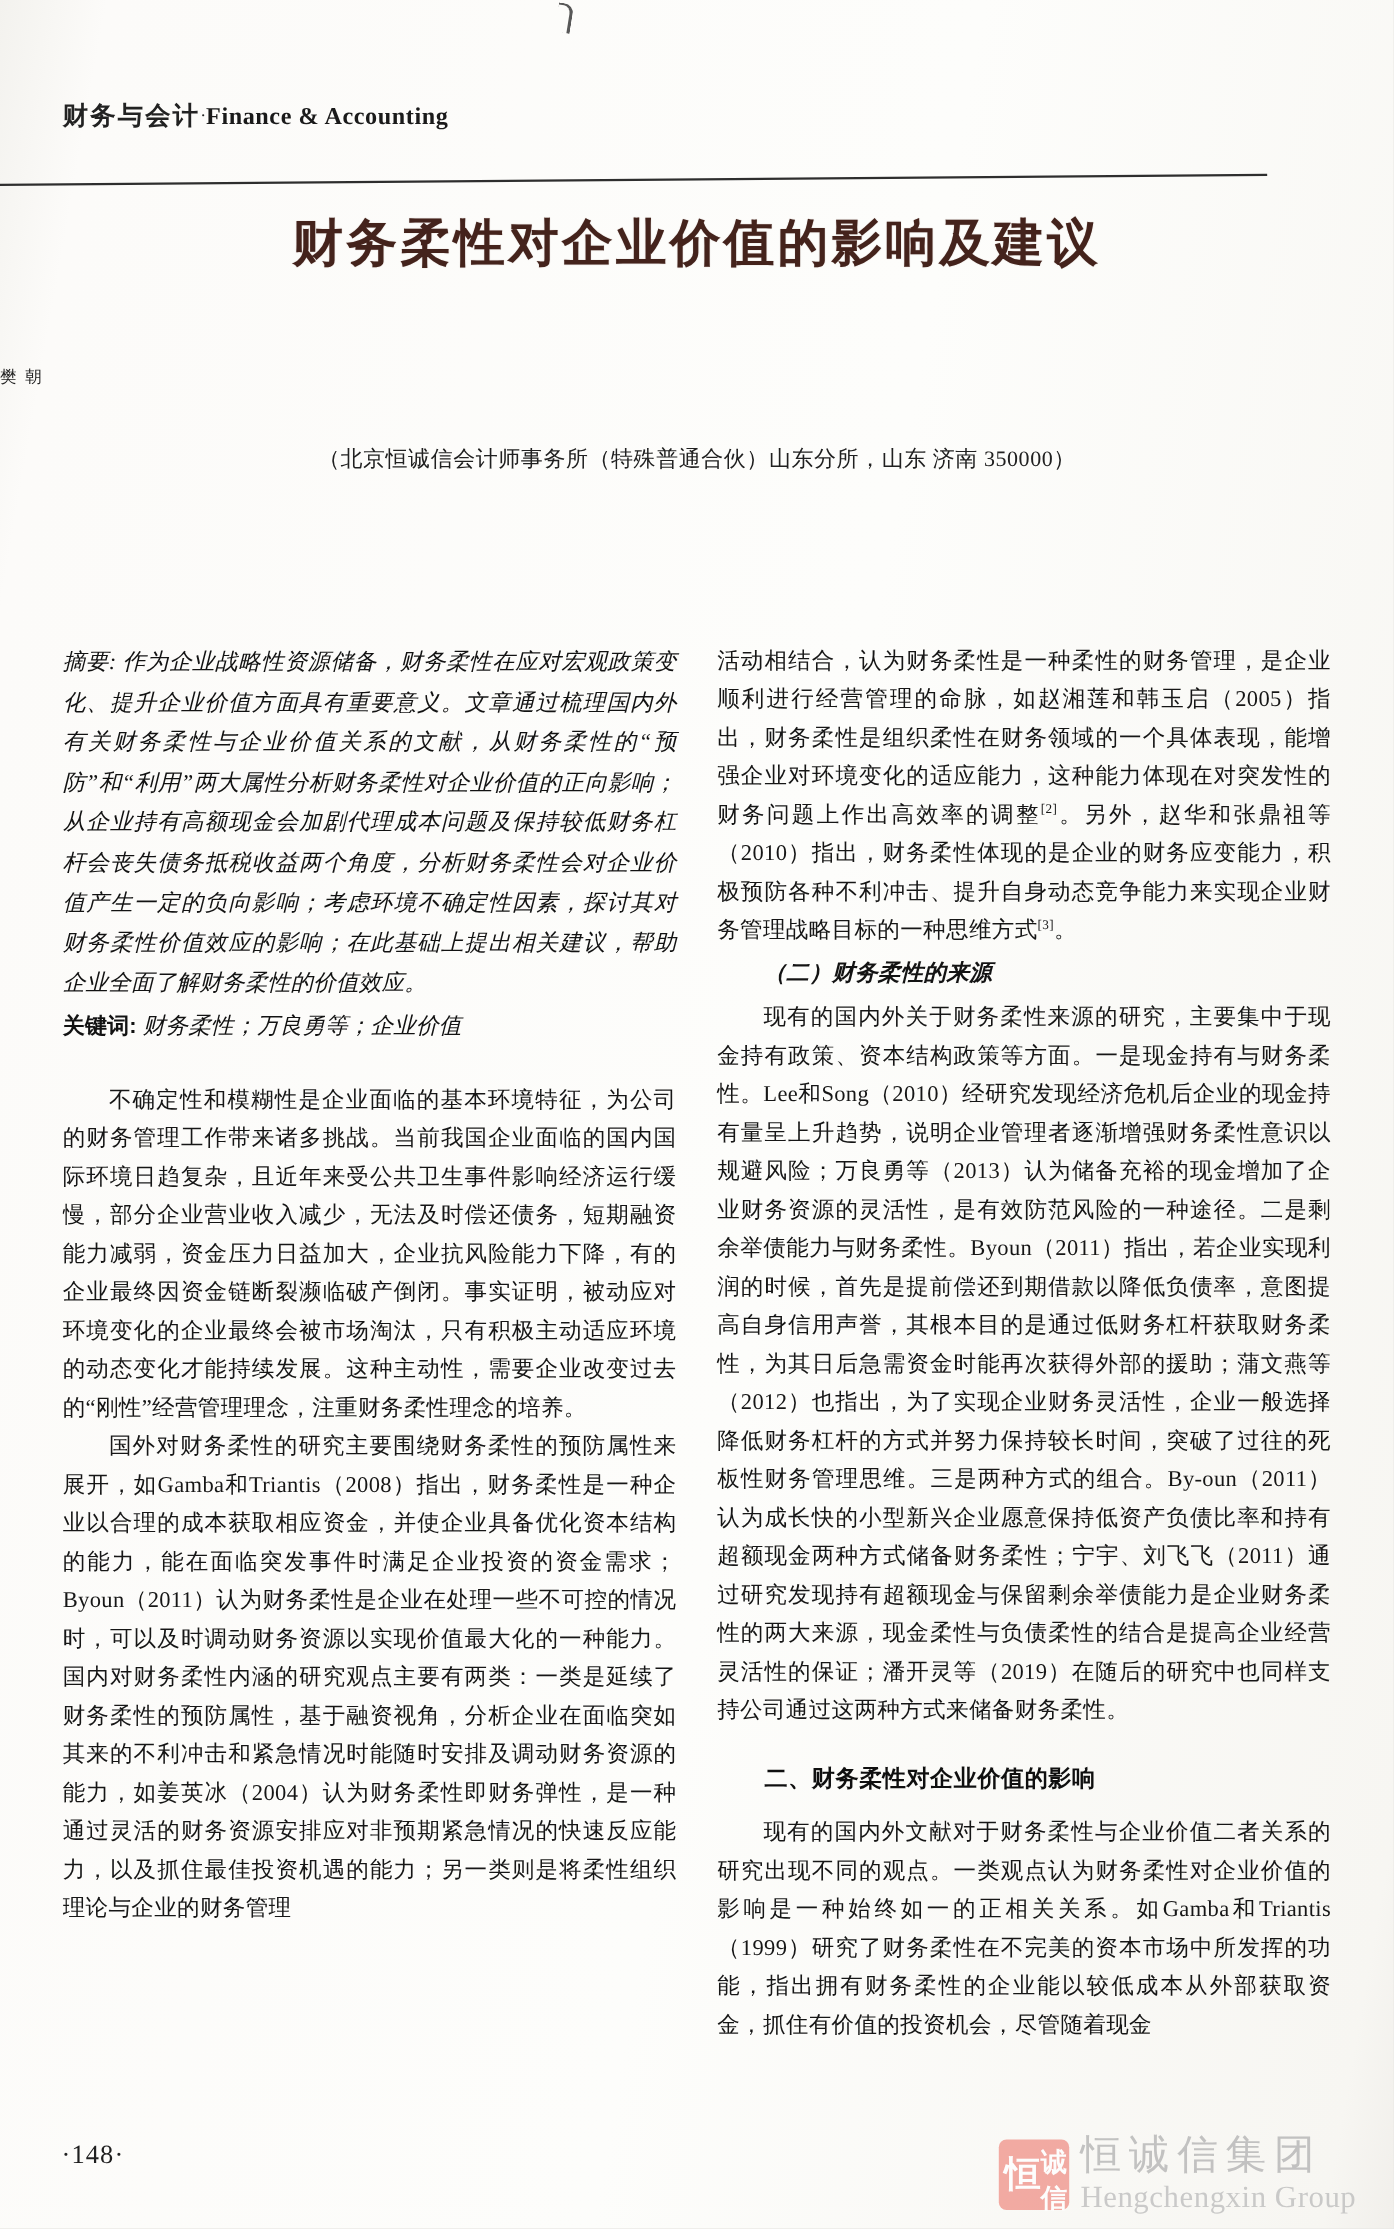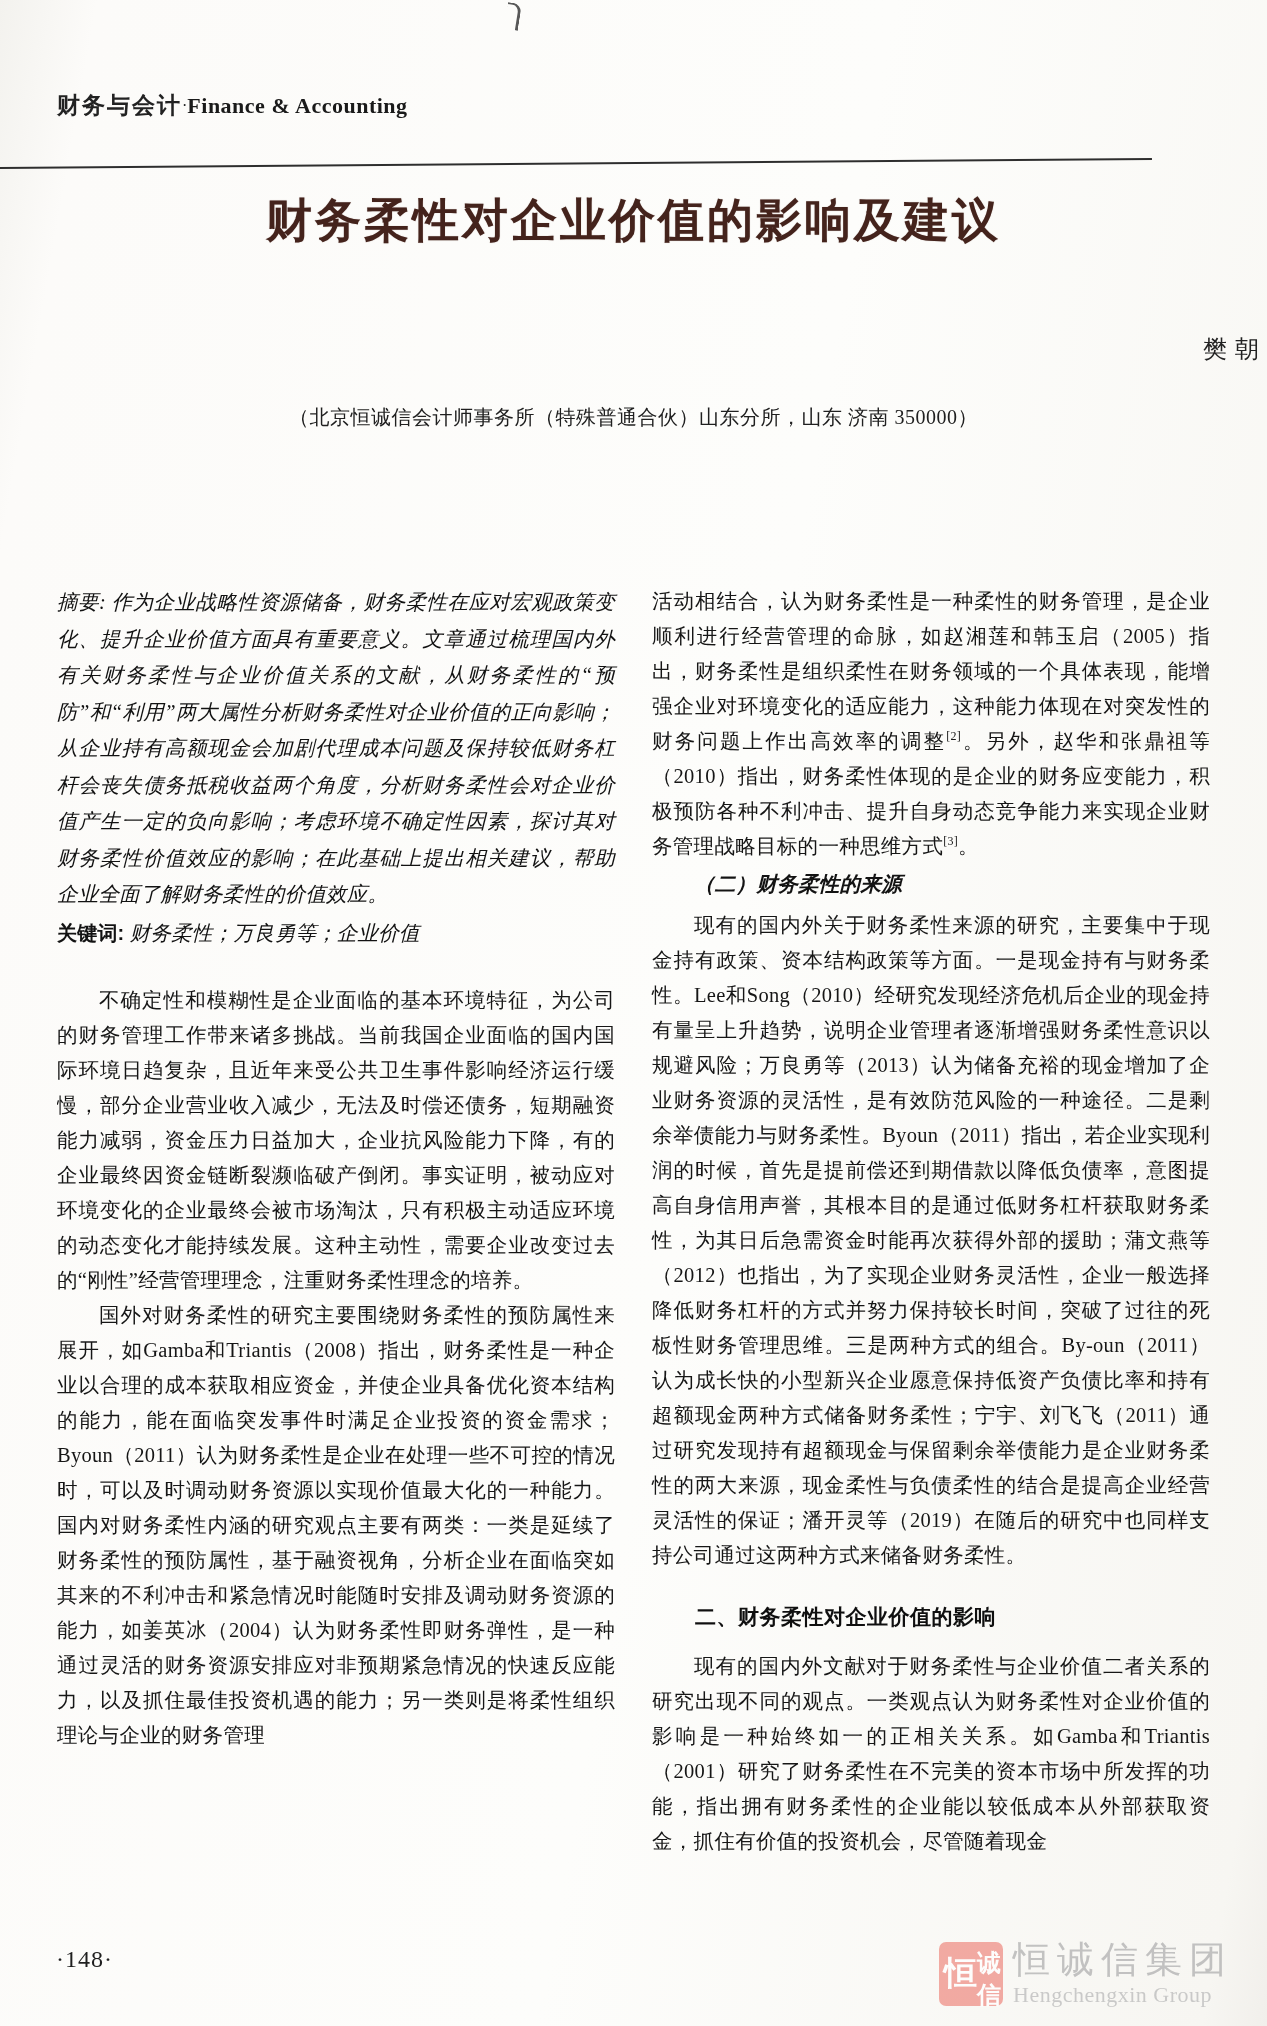--- a/index.html
+++ b/index.html
@@ -35,21 +35,21 @@
     background:#2e2e2e;transform:rotate(-0.45deg);transform-origin:left center;
   }
   .title{
     position:absolute;left:0;top:190px;width:100%;margin:0;
     text-align:center;font-size:46px;font-weight:bold;letter-spacing:3px;
     color:#44231c;
     text-shadow:0 0 1px rgba(70,30,20,.35);
   }
   .author{
     position:absolute;left:0;top:333px;width:100%;
-    text-align:right;font-size:24px;letter-spacing:8px;color:#222;
+    text-align:left;font-size:15px;letter-spacing:8px;color:#222;
   }
   .affiliation{
     position:absolute;left:0;top:404px;width:100%;
     text-align:center;font-size:20px;color:#202020;letter-spacing:.5px;
   }
   .columns{
     position:absolute;left:57px;top:584px;width:1153px;height:1348px;
     display:flex;gap:37px;overflow:hidden;
   }
   .col{width:558px;text-align:justify;}
@@ -87,21 +87,21 @@
     display:flex;padding:5px;box-sizing:border-box;color:#fff;
     font-family:"Liberation Sans","DejaVu Sans",sans-serif;font-weight:bold;
   }
   .seal-left{flex:1.1;display:flex;align-items:center;justify-content:center;font-size:33px;}
   .seal-right{flex:1;display:flex;flex-direction:column;}
   .seal-right span{flex:1;display:flex;align-items:center;justify-content:center;font-size:24px;}
   .logo-cn{
     font-size:37px;color:#b3b3b3;letter-spacing:7px;
     font-family:"Liberation Serif","DejaVu Serif",serif;line-height:1.1;
   }
-  .logo-en{font-size:22px;color:#bdbdbd;margin-top:1px;letter-spacing:.5px;}
+  .logo-en{font-size:28px;color:#bdbdbd;margin-top:1px;letter-spacing:.5px;}
 </style>
 </head>
 <body>
 
 <div class="page">
 
   <div class="scan-mark"></div>
 
   <div class="journal-header">
     <span class="cn">财务与会计</span>
@@ -126,21 +126,21 @@
       <p class="bodytext indent">国外对财务柔性的研究主要围绕财务柔性的预防属性来展开，如Gamba和Triantis（2008）指出，财务柔性是一种企业以合理的成本获取相应资金，并使企业具备优化资本结构的能力，能在面临突发事件时满足企业投资的资金需求；Byoun（2011）认为财务柔性是企业在处理一些不可控的情况时，可以及时调动财务资源以实现价值最大化的一种能力。国内对财务柔性内涵的研究观点主要有两类：一类是延续了财务柔性的预防属性，基于融资视角，分析企业在面临突如其来的不利冲击和紧急情况时能随时安排及调动财务资源的能力，如姜英冰（2004）认为财务柔性即财务弹性，是一种通过灵活的财务资源安排应对非预期紧急情况的快速反应能力，以及抓住最佳投资机遇的能力；另一类则是将柔性组织理论与企业的财务管理</p>
     </div>
 
     <div class="col">
       <p class="bodytext"><span>活动相结合，认为财务柔性是一种柔性的财务管理，是企业顺利进行经营管理的命脉，如赵湘莲和韩玉启（2005）指出，财务柔性是组织柔性在财务领域的一个具体表现，能增强企业对环境变化的适应能力，这种能力体现在对突发性的财务问题上作出高效率的调整</span><sup>[2]</sup><span>。另外，赵华和张鼎祖等（2010）指出，财务柔性体现的是企业的财务应变能力，积极预防各种不利冲击、提升自身动态竞争能力来实现企业财务管理战略目标的一种思维方式</span><sup>[3]</sup><span>。</span></p>
 
       <h3 class="subheading">（二）财务柔性的来源</h3>
       <p class="bodytext indent">现有的国内外关于财务柔性来源的研究，主要集中于现金持有政策、资本结构政策等方面。一是现金持有与财务柔性。Lee和Song（2010）经研究发现经济危机后企业的现金持有量呈上升趋势，说明企业管理者逐渐增强财务柔性意识以规避风险；万良勇等（2013）认为储备充裕的现金增加了企业财务资源的灵活性，是有效防范风险的一种途径。二是剩余举债能力与财务柔性。Byoun（2011）指出，若企业实现利润的时候，首先是提前偿还到期借款以降低负债率，意图提高自身信用声誉，其根本目的是通过低财务杠杆获取财务柔性，为其日后急需资金时能再次获得外部的援助；蒲文燕等（2012）也指出，为了实现企业财务灵活性，企业一般选择降低财务杠杆的方式并努力保持较长时间，突破了过往的死板性财务管理思维。三是两种方式的组合。By-oun（2011）认为成长快的小型新兴企业愿意保持低资产负债比率和持有超额现金两种方式储备财务柔性；宁宇、刘飞飞（2011）通过研究发现持有超额现金与保留剩余举债能力是企业财务柔性的两大来源，现金柔性与负债柔性的结合是提高企业经营灵活性的保证；潘开灵等（2019）在随后的研究中也同样支持公司通过这两种方式来储备财务柔性。</p>
 
       <h2 class="heading">二、财务柔性对企业价值的影响</h2>
-      <p class="bodytext indent">现有的国内外文献对于财务柔性与企业价值二者关系的研究出现不同的观点。一类观点认为财务柔性对企业价值的影响是一种始终如一的正相关关系。如Gamba和Triantis（2001）研究了财务柔性在不完美的资本市场中所发挥的功能，指出拥有财务柔性的企业能以较低成本从外部获取资金，抓住有价值的投资机会，尽管随着现金</p>
+      <p class="bodytext indent">现有的国内外文献对于财务柔性与企业价值二者关系的研究出现不同的观点。一类观点认为财务柔性对企业价值的影响是一种始终如一的正相关关系。如Gamba和Triantis（1999）研究了财务柔性在不完美的资本市场中所发挥的功能，指出拥有财务柔性的企业能以较低成本从外部获取资金，抓住有价值的投资机会，尽管随着现金</p>
     </div>
 
   </div>
 
   <div class="footer-page">·148·</div>
 
   <div class="logo">
     <div class="seal">
       <span class="seal-left">恒</span>
       <div class="seal-right">

